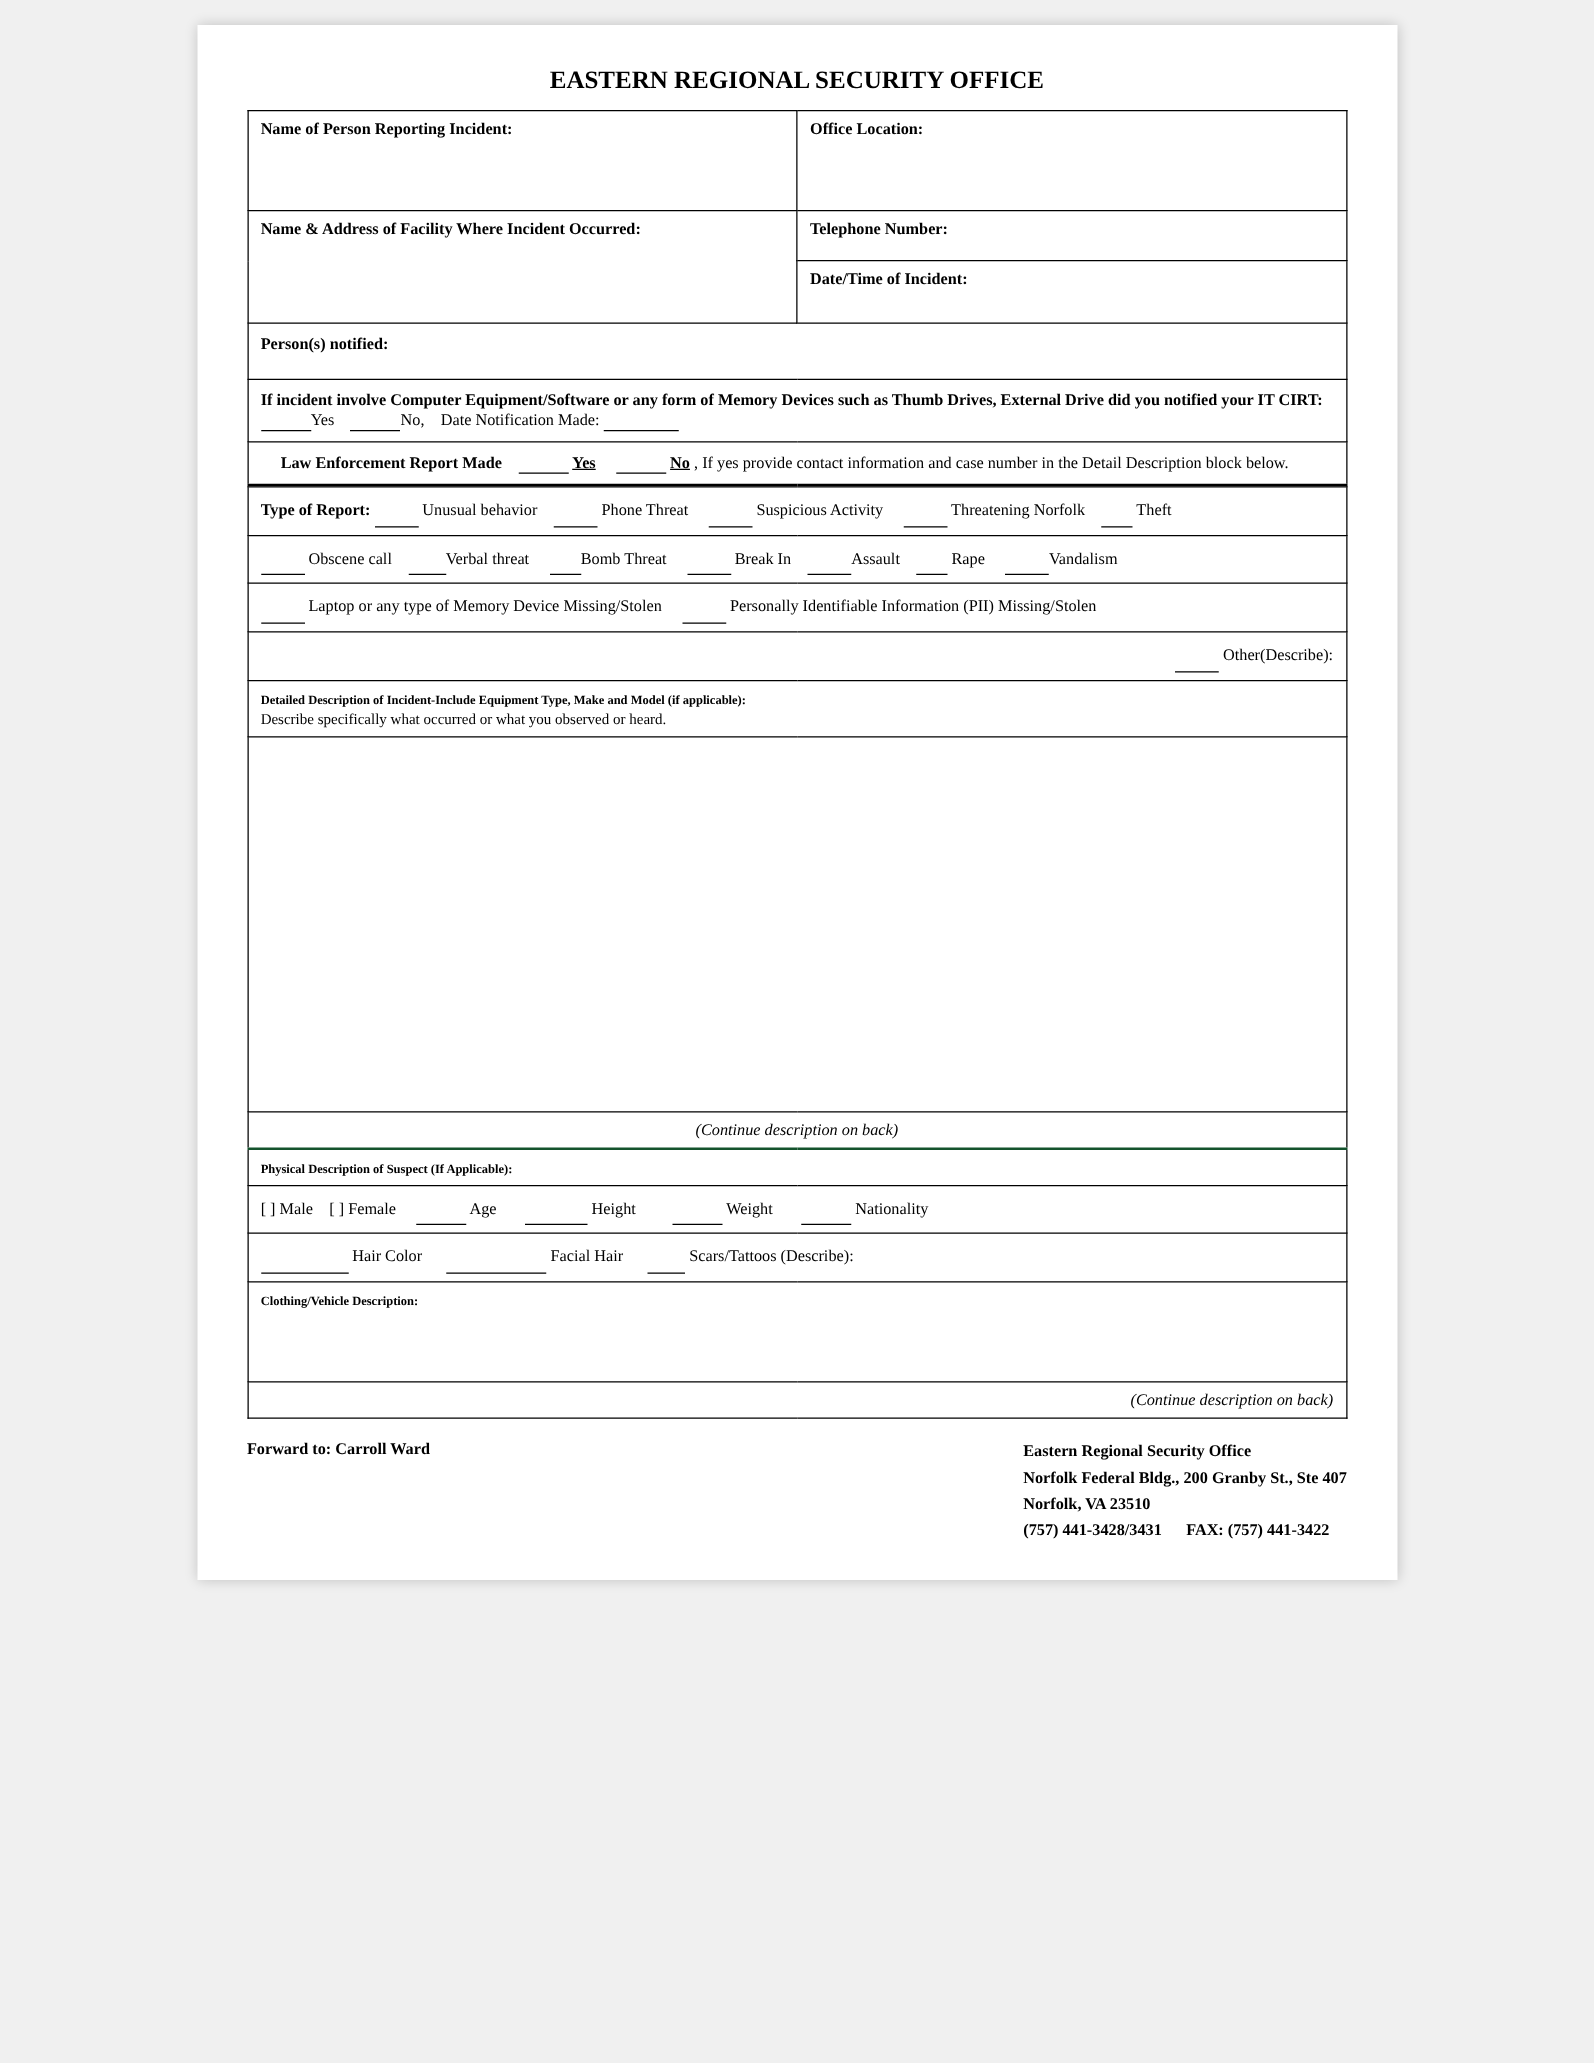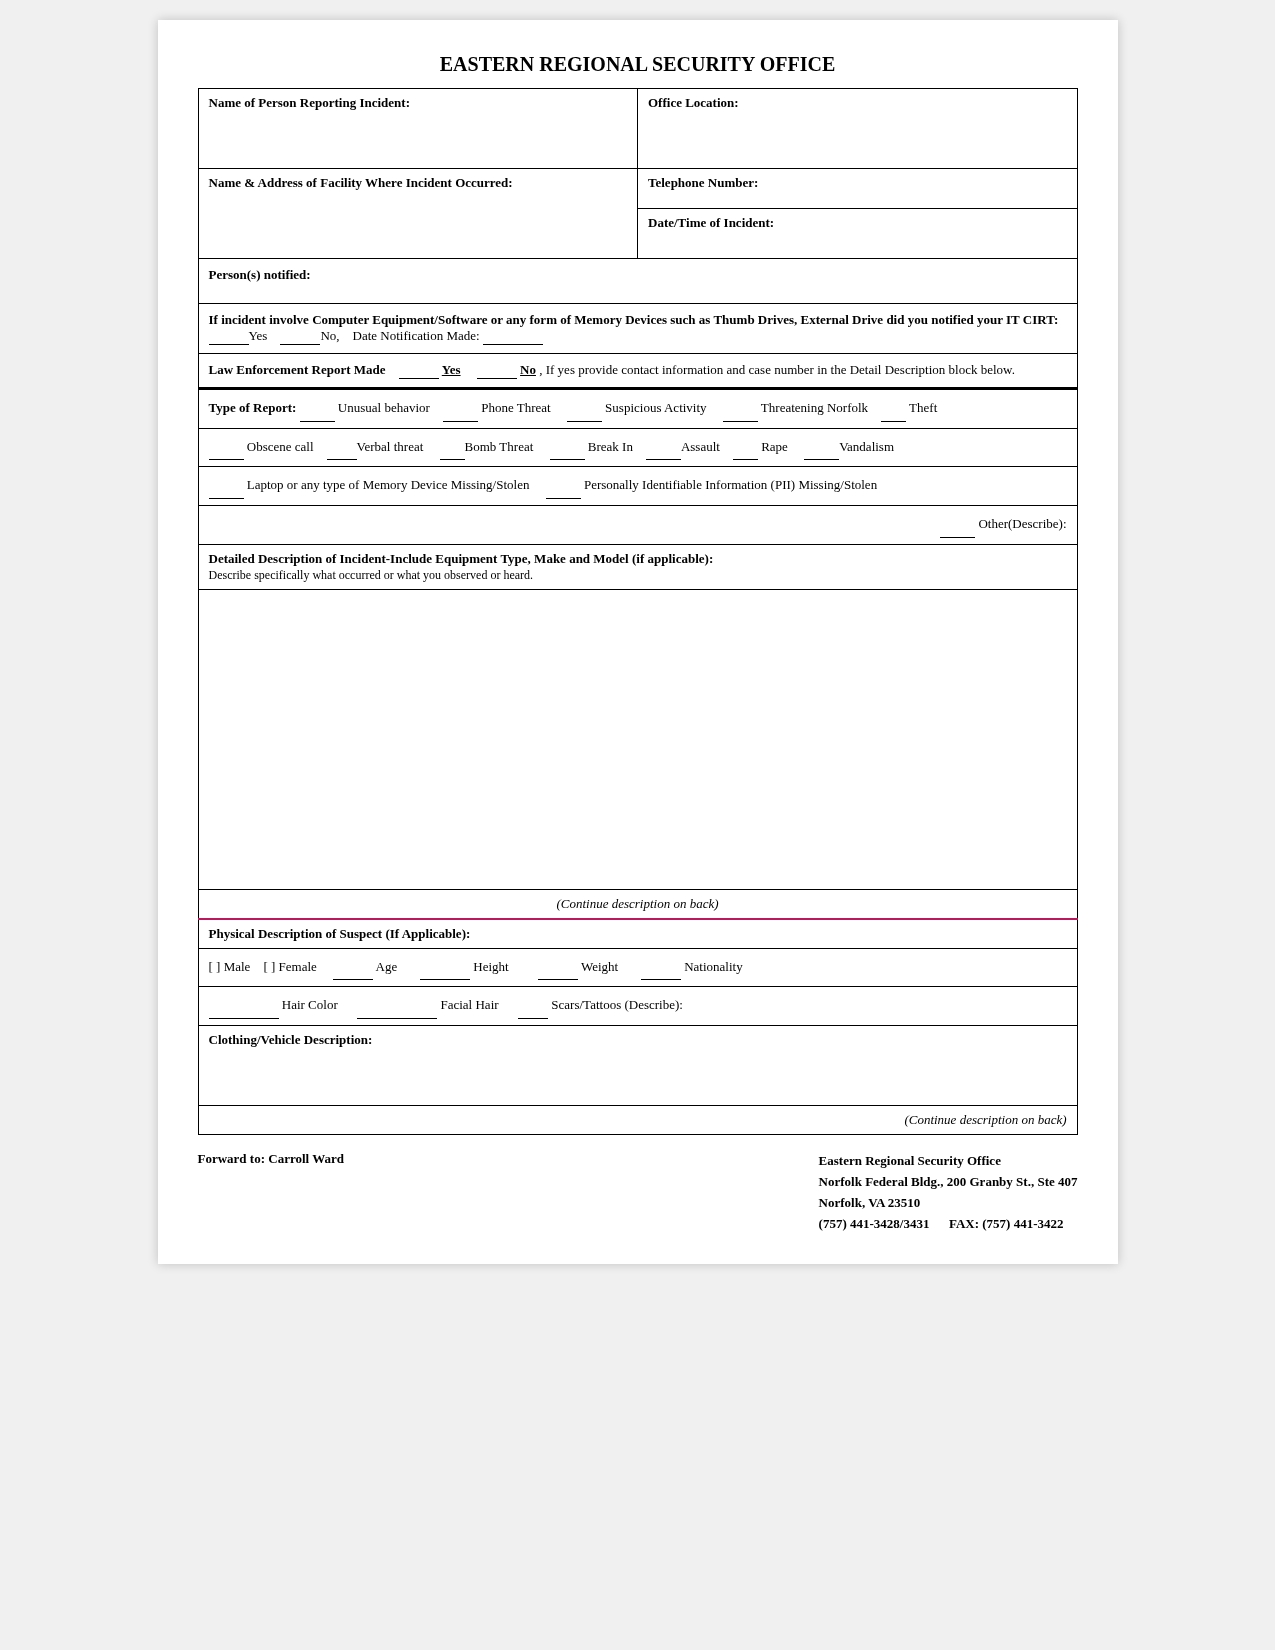--- a/index.html
+++ b/index.html
@@ -54,21 +54,21 @@
       width: 50%;
     }
     .tall-cell {
       height: 80px;
     }
     .very-tall-cell {
       height: 300px;
     }
     .section-heading {
       font-weight: bold;
-      font-size: 13px;
+      font-size: 10px;
     }
     .section-subtext {
       font-weight: normal;
       font-size: 12px;
     }
     .line-row {
       padding: 8px 10px;
       font-size: 13px;
       line-height: 1.9;
     }
@@ -160,21 +160,21 @@
           &nbsp;&nbsp;
           <span class="underline-blank">&nbsp;&nbsp;&nbsp;</span><span>No,</span>
           &nbsp;&nbsp;
           <span>Date Notification Made:</span>
           <span class="underline-blank" style="min-width:60px;">&nbsp;&nbsp;&nbsp;&nbsp;&nbsp;&nbsp;&nbsp;&nbsp;</span>
         </span>
       </td>
     </tr>
 
     <tr>
-      <td colspan="2" style="padding: 8px 10px;">
+      <td colspan="2" style="padding: 8px 26px;">
         <span class="label">Law Enforcement Report Made</span>
         &nbsp;&nbsp;
         <span class="underline-blank">&nbsp;&nbsp;&nbsp;</span>
         <span class="bold-underline">Yes</span>
         &nbsp;&nbsp;&nbsp;
         <span class="underline-blank">&nbsp;&nbsp;&nbsp;</span>
         <span class="bold-underline">No</span>
         <span>, If yes provide contact information and case number in the Detail Description block below.</span>
       </td>
     </tr>
@@ -247,21 +247,21 @@
       </td>
     </tr>
 
     <tr>
       <td colspan="2" class="continue-note">
         <span>(Continue description on back)</span>
       </td>
     </tr>
 
     <tr>
-      <td colspan="2" style="padding: 6px 10px; border-top: 2px solid #be185d;">
+      <td colspan="2" style="padding: 6px 10px; border-top: 2px solid #14532d;">
         <span class="section-heading">Physical Description of Suspect (If Applicable):</span>
       </td>
     </tr>
 
     <tr>
       <td colspan="2" class="line-row" style="border-top: none;">
         <span class="checkbox-bracket">[ ] Male</span>
         &nbsp;&nbsp;
         <span class="checkbox-bracket">[ ] Female</span>
         &nbsp;&nbsp;&nbsp;

